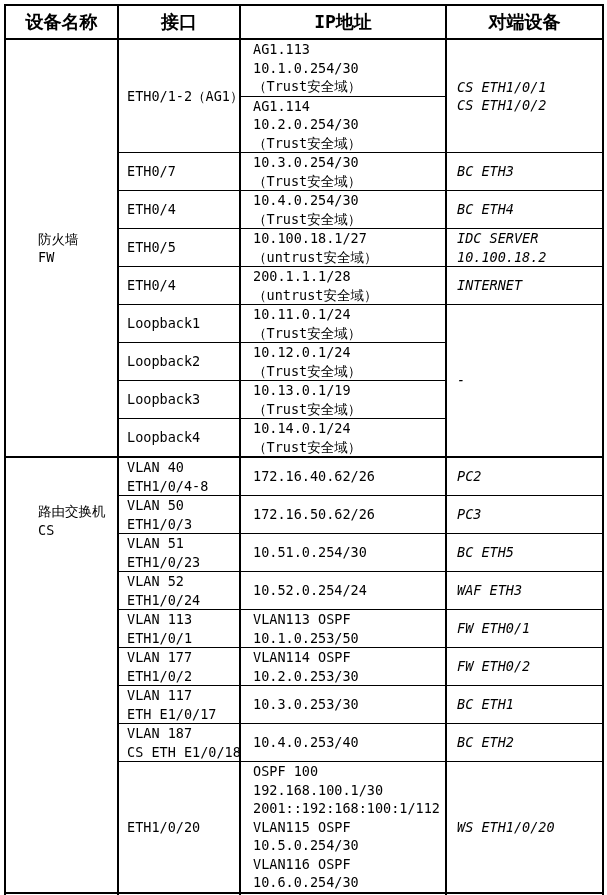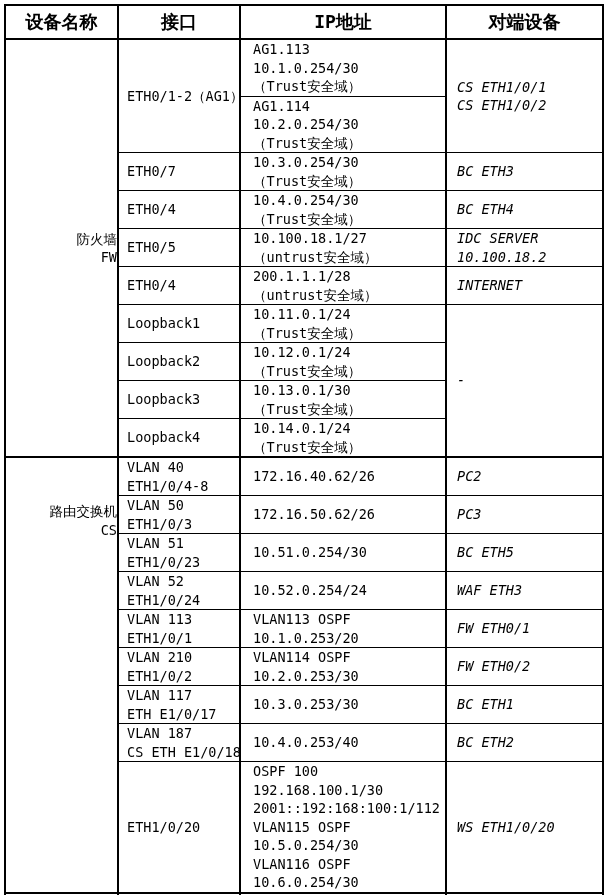--- a/index.html
+++ b/index.html
@@ -16,21 +16,21 @@
   th,td{
     border:solid #000;border-width:1px 2px;
     padding:0;vertical-align:middle;overflow:hidden;
     font-size:13.5px;line-height:18.5px;font-weight:normal;
   }
   th{
     font-size:18px;font-weight:bold;text-align:center;
     border-bottom-width:2px;
   }
   tr.sec>td{border-top-width:2px;}
-  .c-dev{text-align:right;padding-left:32px;}
+  .c-dev{text-align:left;padding-left:32px;}
   .c-dev-cs{vertical-align:top;padding-top:44px;}
   .c-if{padding-left:8px;text-align:left;margin-top:20px;}
   .c-ip{padding-left:12px;text-align:left;}
   .c-peer{padding-left:10px;text-align:left;font-style:italic;}
   .ln{white-space:nowrap;}
   tr.h34{height:34px;}
   tr.h55{height:55px;}
   tr.h38{height:38px;}
   tr.h36{height:36px;}
   tr.h130{height:130px;}
@@ -149,21 +149,21 @@
       <td class="c-ip">
         <div class="ln">10.12.0.1/24</div>
         <div class="ln">（Trust安全域）</div>
       </td>
     </tr>
     <tr class="h38">
       <td class="c-if">
           <div class="ln">Loopback3</div>
         </td>
       <td class="c-ip">
-        <div class="ln">10.13.0.1/30</div>
+        <div class="ln">10.13.0.1/19</div>
         <div class="ln">（Trust安全域）</div>
       </td>
     </tr>
     <tr class="h38">
       <td class="c-if">
           <div class="ln">Loopback4</div>
         </td>
       <td class="c-ip">
         <div class="ln">10.14.0.1/24</div>
         <div class="ln">（Trust安全域）</div>
@@ -222,29 +222,29 @@
           <div class="ln">WAF ETH3</div>
         </td>
     </tr>
     <tr class="h36">
       <td class="c-if">
         <div class="ln">VLAN 113</div>
         <div class="ln">ETH1/0/1</div>
       </td>
       <td class="c-ip">
         <div class="ln">VLAN113 OSPF</div>
-        <div class="ln">10.1.0.253/20</div>
+        <div class="ln">10.1.0.253/50</div>
       </td>
       <td class="c-peer">
           <div class="ln">FW ETH0/1</div>
         </td>
     </tr>
     <tr class="h36">
       <td class="c-if">
-        <div class="ln">VLAN 210</div>
+        <div class="ln">VLAN 177</div>
         <div class="ln">ETH1/0/2</div>
       </td>
       <td class="c-ip">
         <div class="ln">VLAN114 OSPF</div>
         <div class="ln">10.2.0.253/30</div>
       </td>
       <td class="c-peer">
           <div class="ln">FW ETH0/2</div>
         </td>
     </tr>

